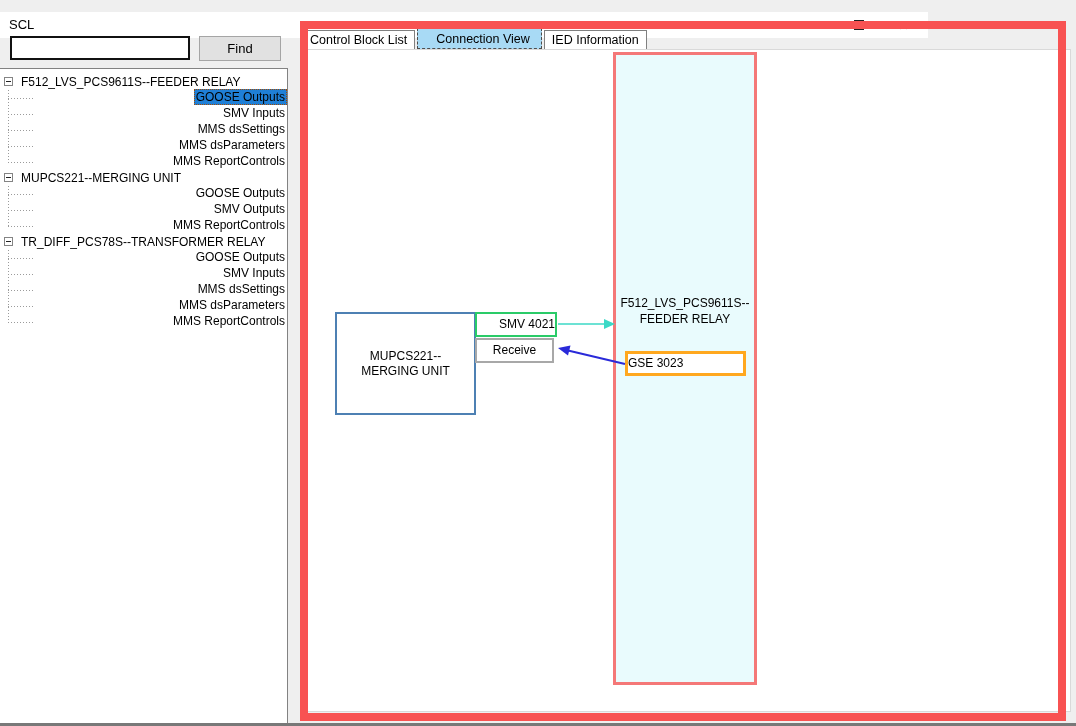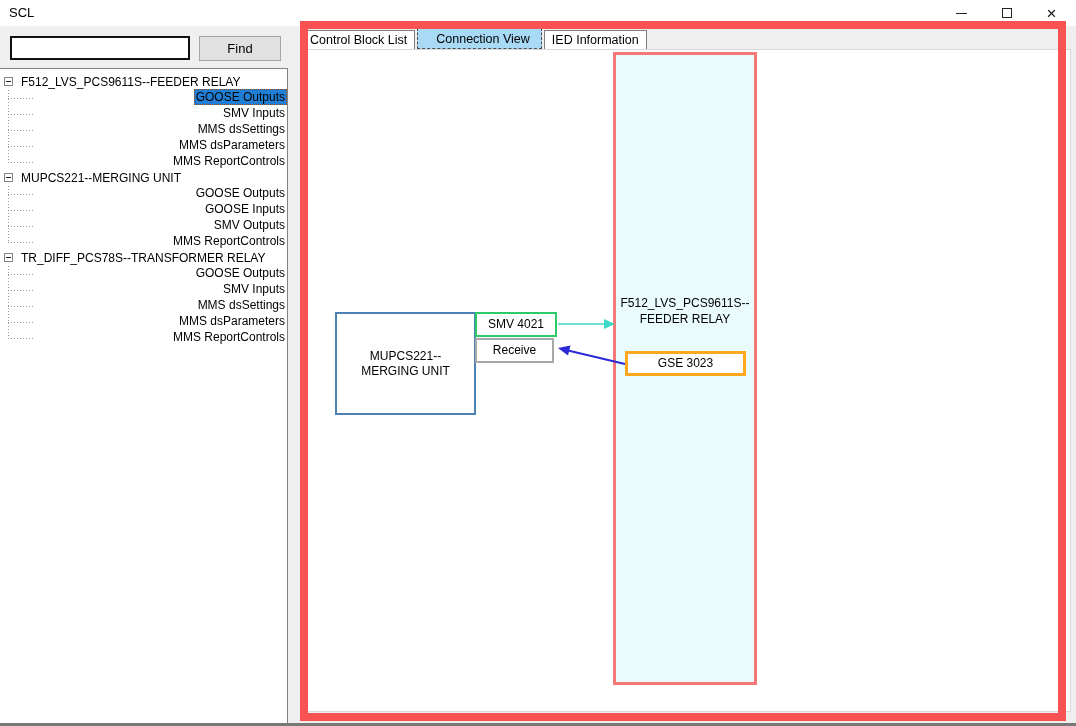--- a/index.html
+++ b/index.html
@@ -4,21 +4,21 @@
 <style>
   * { box-sizing: border-box; }
   html,body { margin:0; padding:0; }
   body {
     width:1076px; height:726px; position:relative; overflow:hidden;
     background:#efefef;
     font-family:"Liberation Sans", sans-serif;
     color:#000;
   }
   
-  .titlebar { position:absolute; left:0; top:0; width:1076px; height:26px; background:#ffffff; }
+  .titlebar { position:absolute; left:0; top:12px; width:928px; height:26px; background:#ffffff; }
   .app-title { position:absolute; left:9px; top:5px; font-size:13px; }
   .win-controls { position:absolute; right:2px; top:0; height:26px; display:flex; }
   .win-btn { width:45px; height:26px; display:flex; align-items:center; justify-content:center; cursor:default; }
   .ic-min { width:11px; height:0; border-top:1.5px solid #222; display:block; }
   .ic-max { width:10px; height:10px; border:1.5px solid #222; display:block; background:transparent; }
   .ic-close { font-size:17px; line-height:17px; color:#111; }
   
   .search-input {
     position:absolute; left:10px; top:36px; width:180px; height:24px;
     border:2px solid #111; background:#fff; font-size:13px; padding:0 4px; outline:none;
@@ -73,37 +73,37 @@
   
   .diagram-box { position:absolute; background:#fff; font-size:12px; line-height:15px; text-align:center; z-index:10; }
   .merging-unit-box {
     left:335px; top:312px; width:141px; height:103px;
     border:2px solid var(--merging-unit-border,#4d80b3);
     display:flex; align-items:center; justify-content:center; padding:0 8px;
   }
   .smv-box {
     left:475px; top:312px; width:82px; height:25px;
     border:2px solid var(--smv-border,#2acb68);
-    display:flex; align-items:center; justify-content:center; z-index:11;
+    display:flex; align-items:center; justify-content:flex-end; z-index:11;
   }
   .receive-box {
     left:475px; top:338px; width:79px; height:25px;
     border:2px solid var(--receive-border,#a8a8a8);
     display:flex; align-items:center; justify-content:center; z-index:11;
   }
   .feeder-box {
     left:613px; top:52px; width:144px; height:633px;
     border:3px solid var(--feeder-box-border,#f47878);
     background:var(--feeder-box-fill,#e9fbfd);
   }
   .feeder-label { position:absolute; left:0; right:0; top:240px; text-align:center; font-size:12px; line-height:16px; }
   .gse-box {
     left:625px; top:351px; width:121px; height:25px;
     border:3px solid var(--gse-border,#ffa81f);
-    display:flex; align-items:center; justify-content:center; z-index:11;
+    display:flex; align-items:center; z-index:11;
   }
   .arrow-layer { position:absolute; left:0; top:0; width:1076px; height:726px; z-index:12; pointer-events:none; }
   
   .annotation-rect {
     position:absolute; left:300px; top:21px; width:766px; height:700px;
     border:8px solid var(--annotation-red,#f85252);
     z-index:100; pointer-events:none;
   }
   .window-bottom-edge { position:absolute; left:0; bottom:0; width:1076px; height:3px; background:#787878; z-index:120; }
 </style>
@@ -132,21 +132,20 @@
     <div class="tree-children">
       <div class="tree-child"><span class="child-label selected">GOOSE Outputs</span></div>
       <div class="tree-child"><span class="child-label">SMV Inputs</span></div>
       <div class="tree-child"><span class="child-label">MMS dsSettings</span></div>
       <div class="tree-child"><span class="child-label">MMS dsParameters</span></div>
       <div class="tree-child"><span class="child-label">MMS ReportControls</span></div>
     </div>
     <div class="tree-root"><span class="expander"></span><span>MUPCS221--MERGING UNIT</span></div>
     <div class="tree-children">
       <div class="tree-child"><span class="child-label">GOOSE Outputs</span></div>
-      <div class="tree-child"><span class="child-label">GOOSE Inputs</span></div>
       <div class="tree-child"><span class="child-label">SMV Outputs</span></div>
       <div class="tree-child"><span class="child-label">MMS ReportControls</span></div>
     </div>
     <div class="tree-root"><span class="expander"></span><span>TR_DIFF_PCS78S--TRANSFORMER RELAY</span></div>
     <div class="tree-children">
       <div class="tree-child"><span class="child-label">GOOSE Outputs</span></div>
       <div class="tree-child"><span class="child-label">SMV Inputs</span></div>
       <div class="tree-child"><span class="child-label">MMS dsSettings</span></div>
       <div class="tree-child"><span class="child-label">MMS dsParameters</span></div>
       <div class="tree-child"><span class="child-label">MMS ReportControls</span></div>

